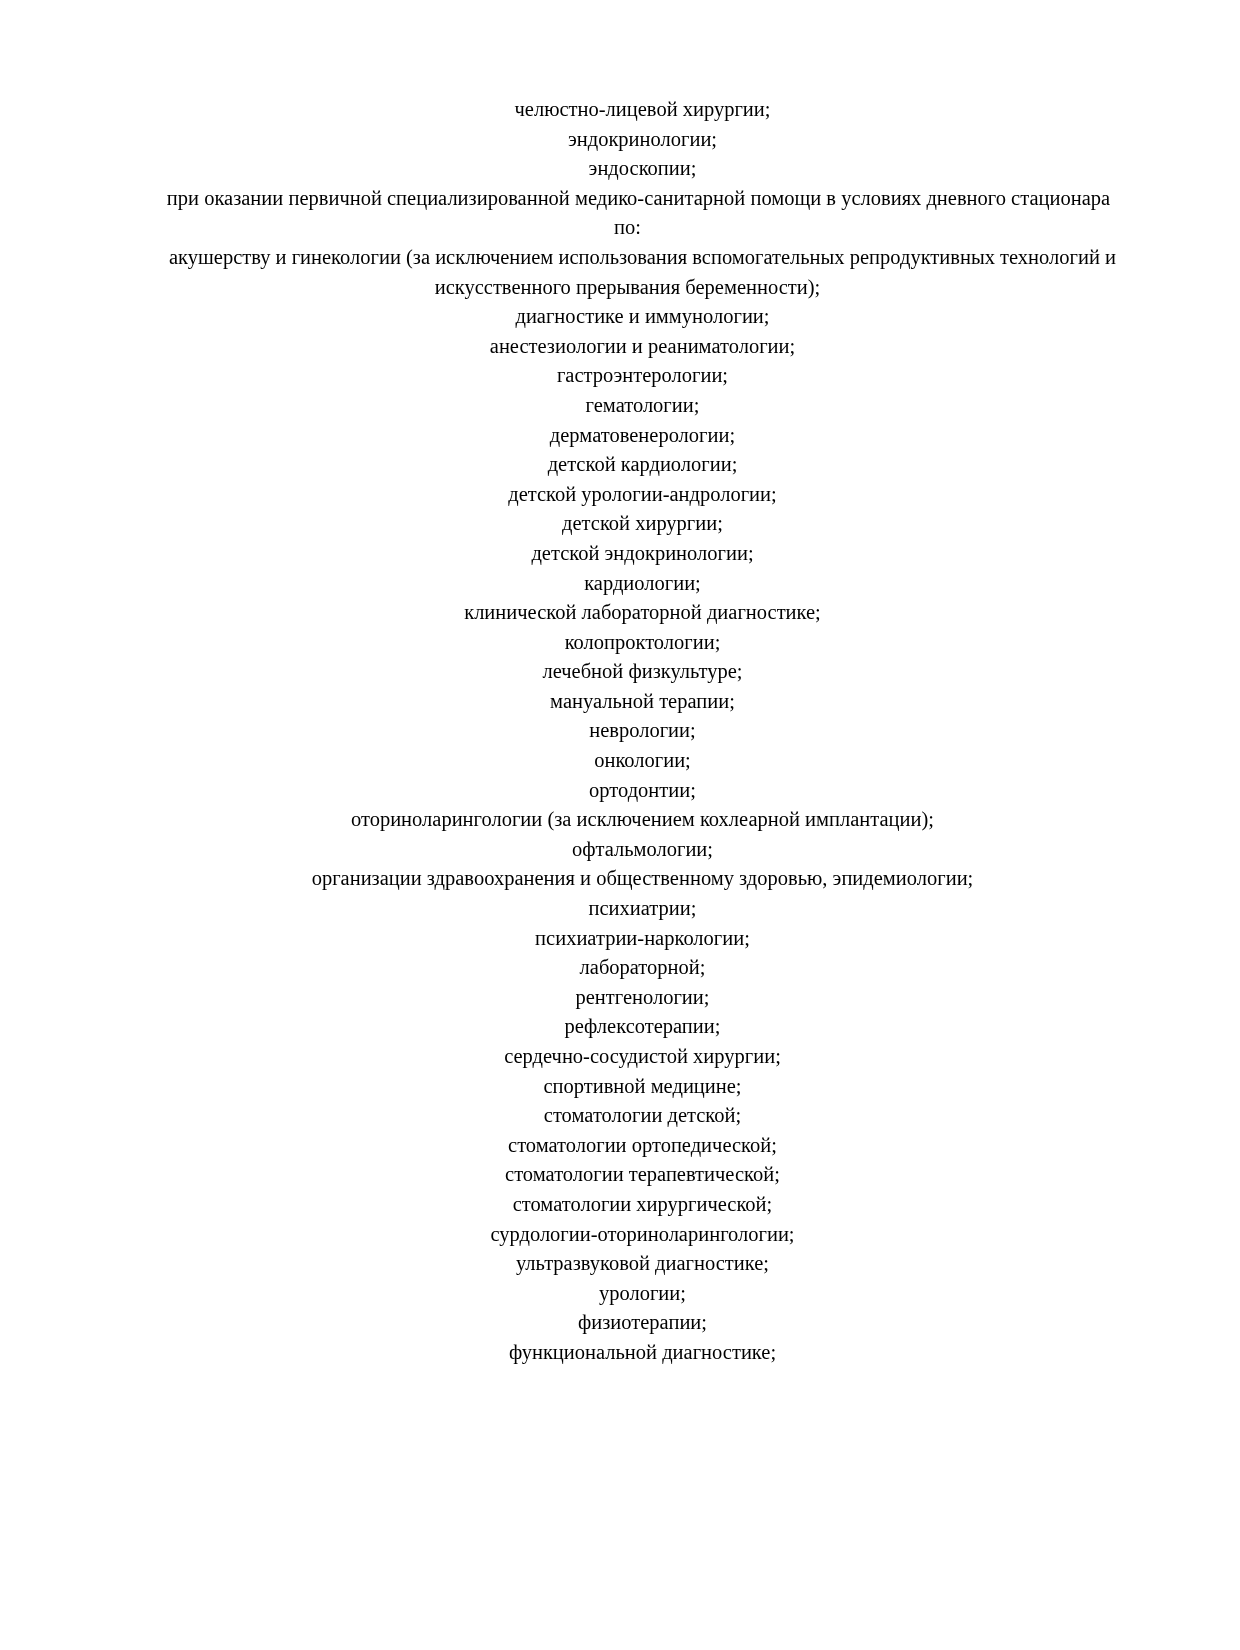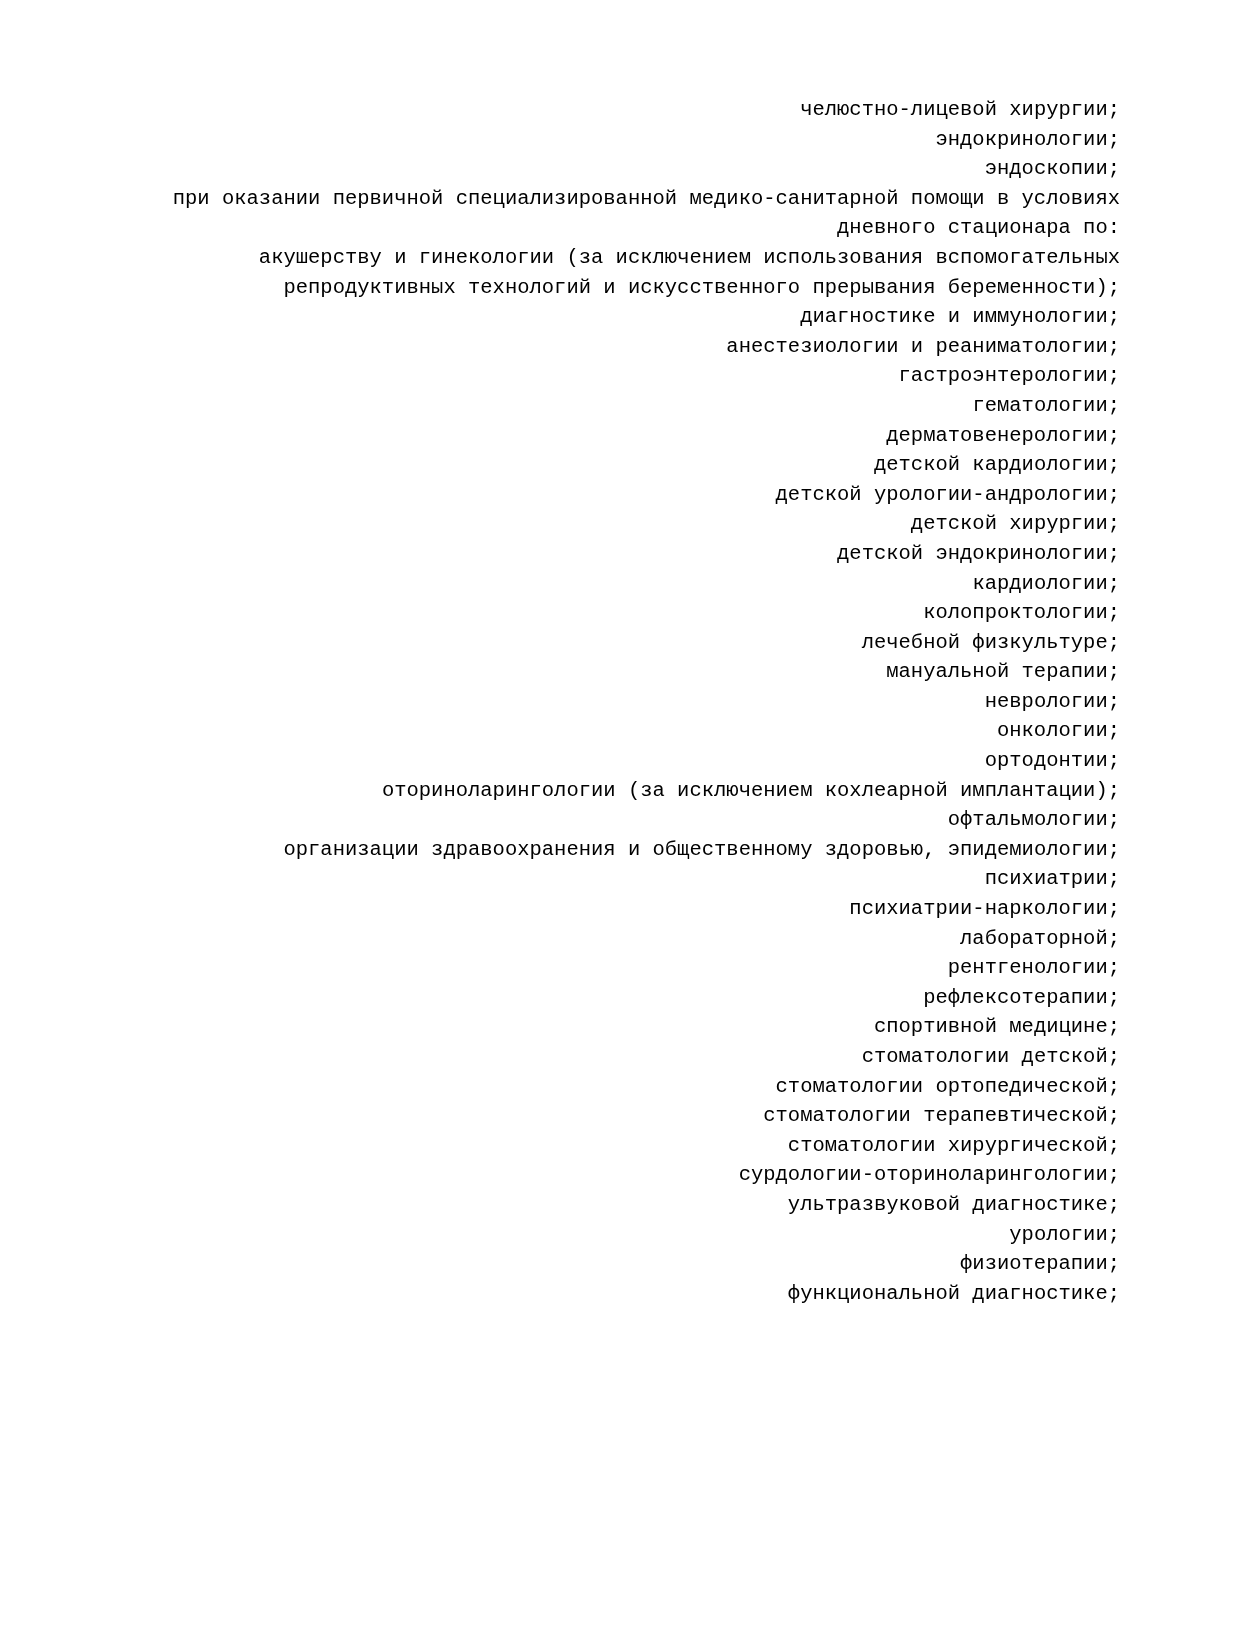--- a/index.html
+++ b/index.html
@@ -13,22 +13,21 @@
     background: #ffffff;
     position: relative;
     box-sizing: border-box;
     padding: 95px 120px 0 135px;
     font-family: "Liberation Serif", "DejaVu Serif", serif;
     color: #000000;
   }
   .doc-body {
     font-size: 20.5px;
     line-height: 29.6px;
-    text-align: right;
-    font-family: Liberation Mono, monospace;
+    text-align: center;
   }
   .para {
     margin: 0;
     padding: 0;
     text-indent: 30px;
     white-space: normal;
   }
   .para.hang {
     text-indent: 22px;
   }
@@ -50,34 +49,36 @@
     <p class="para listline">диагностике и иммунологии;</p>
     <p class="para listline">анестезиологии и реаниматологии;</p>
     <p class="para listline">гастроэнтерологии;</p>
     <p class="para listline">гематологии;</p>
     <p class="para listline">дерматовенерологии;</p>
     <p class="para listline">детской кардиологии;</p>
     <p class="para listline">детской урологии-андрологии;</p>
     <p class="para listline">детской хирургии;</p>
     <p class="para listline">детской эндокринологии;</p>
     <p class="para listline">кардиологии;</p>
+    <p class="para listline">клинической лабораторной диагностике;</p>
     <p class="para listline">колопроктологии;</p>
     <p class="para listline">лечебной физкультуре;</p>
     <p class="para listline">мануальной терапии;</p>
     <p class="para listline">неврологии;</p>
     <p class="para listline">онкологии;</p>
     <p class="para listline">ортодонтии;</p>
     <p class="para listline">оториноларингологии (за исключением кохлеарной имплантации);</p>
     <p class="para listline">офтальмологии;</p>
     <p class="para listline">организации здравоохранения и общественному здоровью, эпидемиологии;</p>
     <p class="para listline">психиатрии;</p>
     <p class="para listline">психиатрии-наркологии;</p>
     <p class="para listline">лабораторной;</p>
     <p class="para listline">рентгенологии;</p>
     <p class="para listline">рефлексотерапии;</p>
+    <p class="para listline">сердечно-сосудистой хирургии;</p>
     <p class="para listline">спортивной медицине;</p>
     <p class="para listline">стоматологии детской;</p>
     <p class="para listline">стоматологии ортопедической;</p>
     <p class="para listline">стоматологии терапевтической;</p>
     <p class="para listline">стоматологии хирургической;</p>
     <p class="para listline">сурдологии-оториноларингологии;</p>
     <p class="para listline">ультразвуковой диагностике;</p>
     <p class="para listline">урологии;</p>
     <p class="para listline">физиотерапии;</p>
     <p class="para listline">функциональной диагностике;</p>

